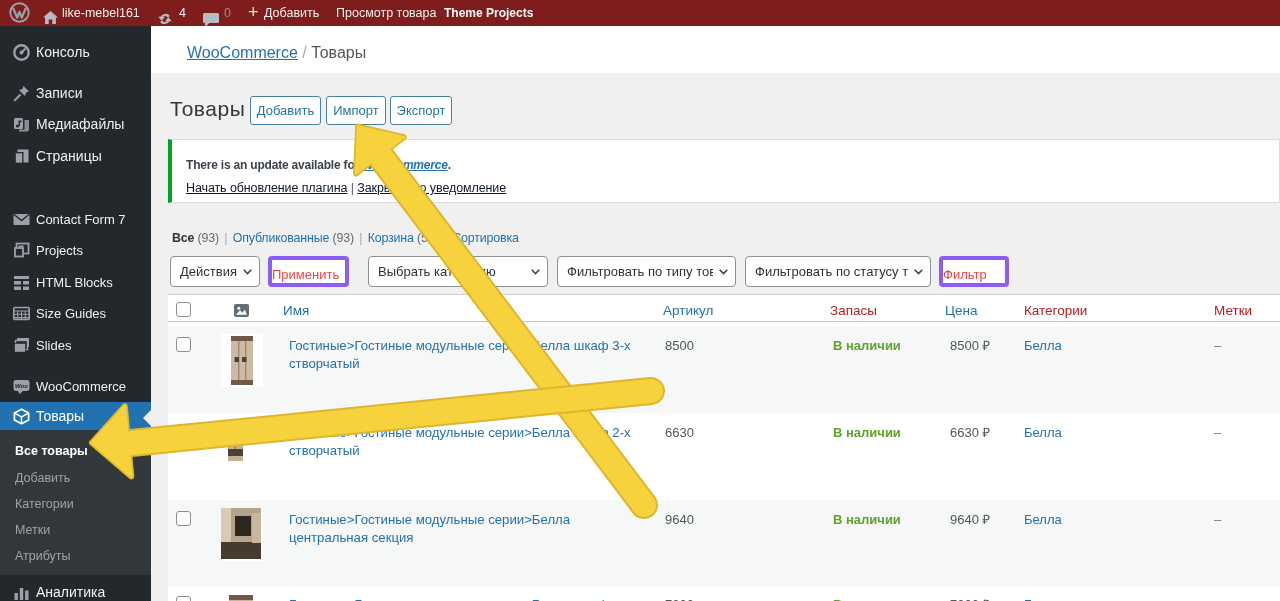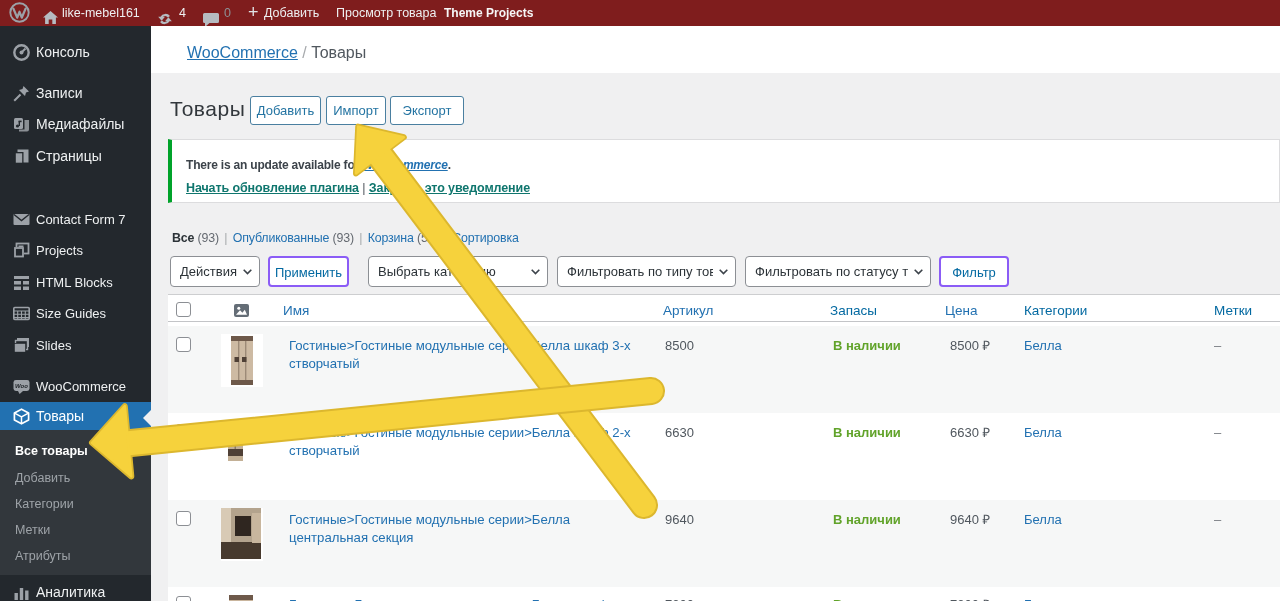--- a/index.html
+++ b/index.html
@@ -24,38 +24,38 @@
   #crumb { position:absolute; left:187px; top:44px; font-size:16px; color:#50575e; }
   #crumb a { color:#2271b1; text-decoration:underline; }
   h1 { position:absolute; left:170px; top:97px; font-size:21px; font-weight:400; color:#32373c; font-family:"Liberation Sans",sans-serif; letter-spacing:0.5px;}
   .pbtn { position:absolute; top:96px; height:29px; background:#fff; border:1px solid #4a7fa0; border-radius:3px; color:#2474a2; font-size:13px; text-align:center; }
   .pbtn span { display:block; line-height:27px; }
 
   #notice { position:absolute; left:168px; top:139px; width:1112px; height:64px; background:#fff; border:1px solid #dcdcde; border-left:4px solid #00a32a; }
   #notice .l1 { position:absolute; left:14px; top:18px; font-size:12px; letter-spacing:-0.2px; color:#3c434a; font-weight:600; }
   #notice .l1 a { color:#2271b1; font-style:italic; text-decoration:underline; }
   #notice .l2 { position:absolute; left:14px; top:41px; font-size:12.5px; letter-spacing:-0.1px; color:#50575e; }
-  #notice .l2 a { color:#0f766e; text-decoration:underline;font-weight:bold; }
+  #notice .l2 a { color:#0f172a; text-decoration:underline; }
 
   #views { position:absolute; left:172px; top:231px; letter-spacing:-0.15px; font-size:12.4px; color:#646970; }
   #views a { color:#2271b1; text-decoration:none; }
   #views b { color:#2c3338; font-weight:600; }
   #views .sp { padding:0 2px; color:#a7aaad; }
 
   .sel, .obtn { position:absolute; top:256px; height:31px; background:#fff; border-radius:4px; font-size:13px; color:#2c3338; }
   .sel { border:1px solid #8c8f94; }
   .sel .tx { position:absolute; left:9px; top:0; line-height:29px; white-space:nowrap; overflow:hidden; }
   .sel svg { position:absolute; right:7px; top:12px; }
-  .obtn { border:2px solid #8b5cf6; color:#0369a1; text-align:center; }
+  .obtn { border:4px solid #8b5cf6; color:#ef4444; text-align:left; }
   .obtn span { display:block; line-height:29px; }
 
   
   #table { position:absolute; left:168px; top:294px; width:1112px; height:307px; background:#fff; border-top:1px solid #cdced0; }
   #thead { position:absolute; left:0; top:0; width:1112px; height:27px; background:#fff; border-bottom:1px solid #c3c4c7; }
-  .hl { position:absolute; top:0; line-height:31px; font-size:13.5px; color:#0369a1; }
+  .hl { position:absolute; top:0; line-height:31px; font-size:13.5px; color:#b91c1c; }
   .hl.b { color:#2271b1; }
   .row { position:absolute; left:0; width:1112px; height:87px; }
   .row.alt { background:#f6f7f7; }
   .cb { position:absolute; width:15px; height:15px; background:#fff; border:1px solid #8c8f94; border-radius:3px; }
   .thumb { position:absolute; left:53px; top:8px; width:42px; height:53px; background:#fff; }
   .nm { position:absolute; left:121px; top:11px; width:360px; font-size:13.2px; line-height:17.5px; color:#2271b1; font-weight:400; }
   .cell { position:absolute; top:12px; font-size:13px; color:#50575e; white-space:nowrap; line-height:15px; }
   .stock { color:#61a32a; font-weight:700; }
   .cat { color:#2271b1; }
   .dash { color:#787c82; }
@@ -202,21 +202,21 @@
 <div id="crumbband"></div>
 <div id="crumb"><a>WooCommerce</a> <span style="color:#a7aaad;">/</span> Товары</div>
 
 <h1>Товары</h1>
 <div class="pbtn" style="left:250px; width:71px;">
     <span>Добавить</span>
   </div>
 <div class="pbtn" style="left:326px; width:60px;">
     <span>Импорт</span>
   </div>
-<div class="pbtn" style="left:390px; width:74px;">
+<div class="pbtn" style="left:390px; width:62px;">
     <span>Экспорт</span>
   </div>
 
 <div id="notice">
   <div class="l1">There is an update available for <a>WooCommerce</a>.</div>
   <div class="l2"><a>Начать обновление плагина</a> <span style="color:#50575e;">|</span> <a>Закрыть это уведомление</a></div>
 </div>
 
 <div id="views"><b>Все</b> (93) <span class="sp">|</span> <a>Опубликованные</a> (93) <span class="sp">|</span> <a>Корзина</a> (55) <span class="sp">|</span> <a>Сортировка</a></div>
 

